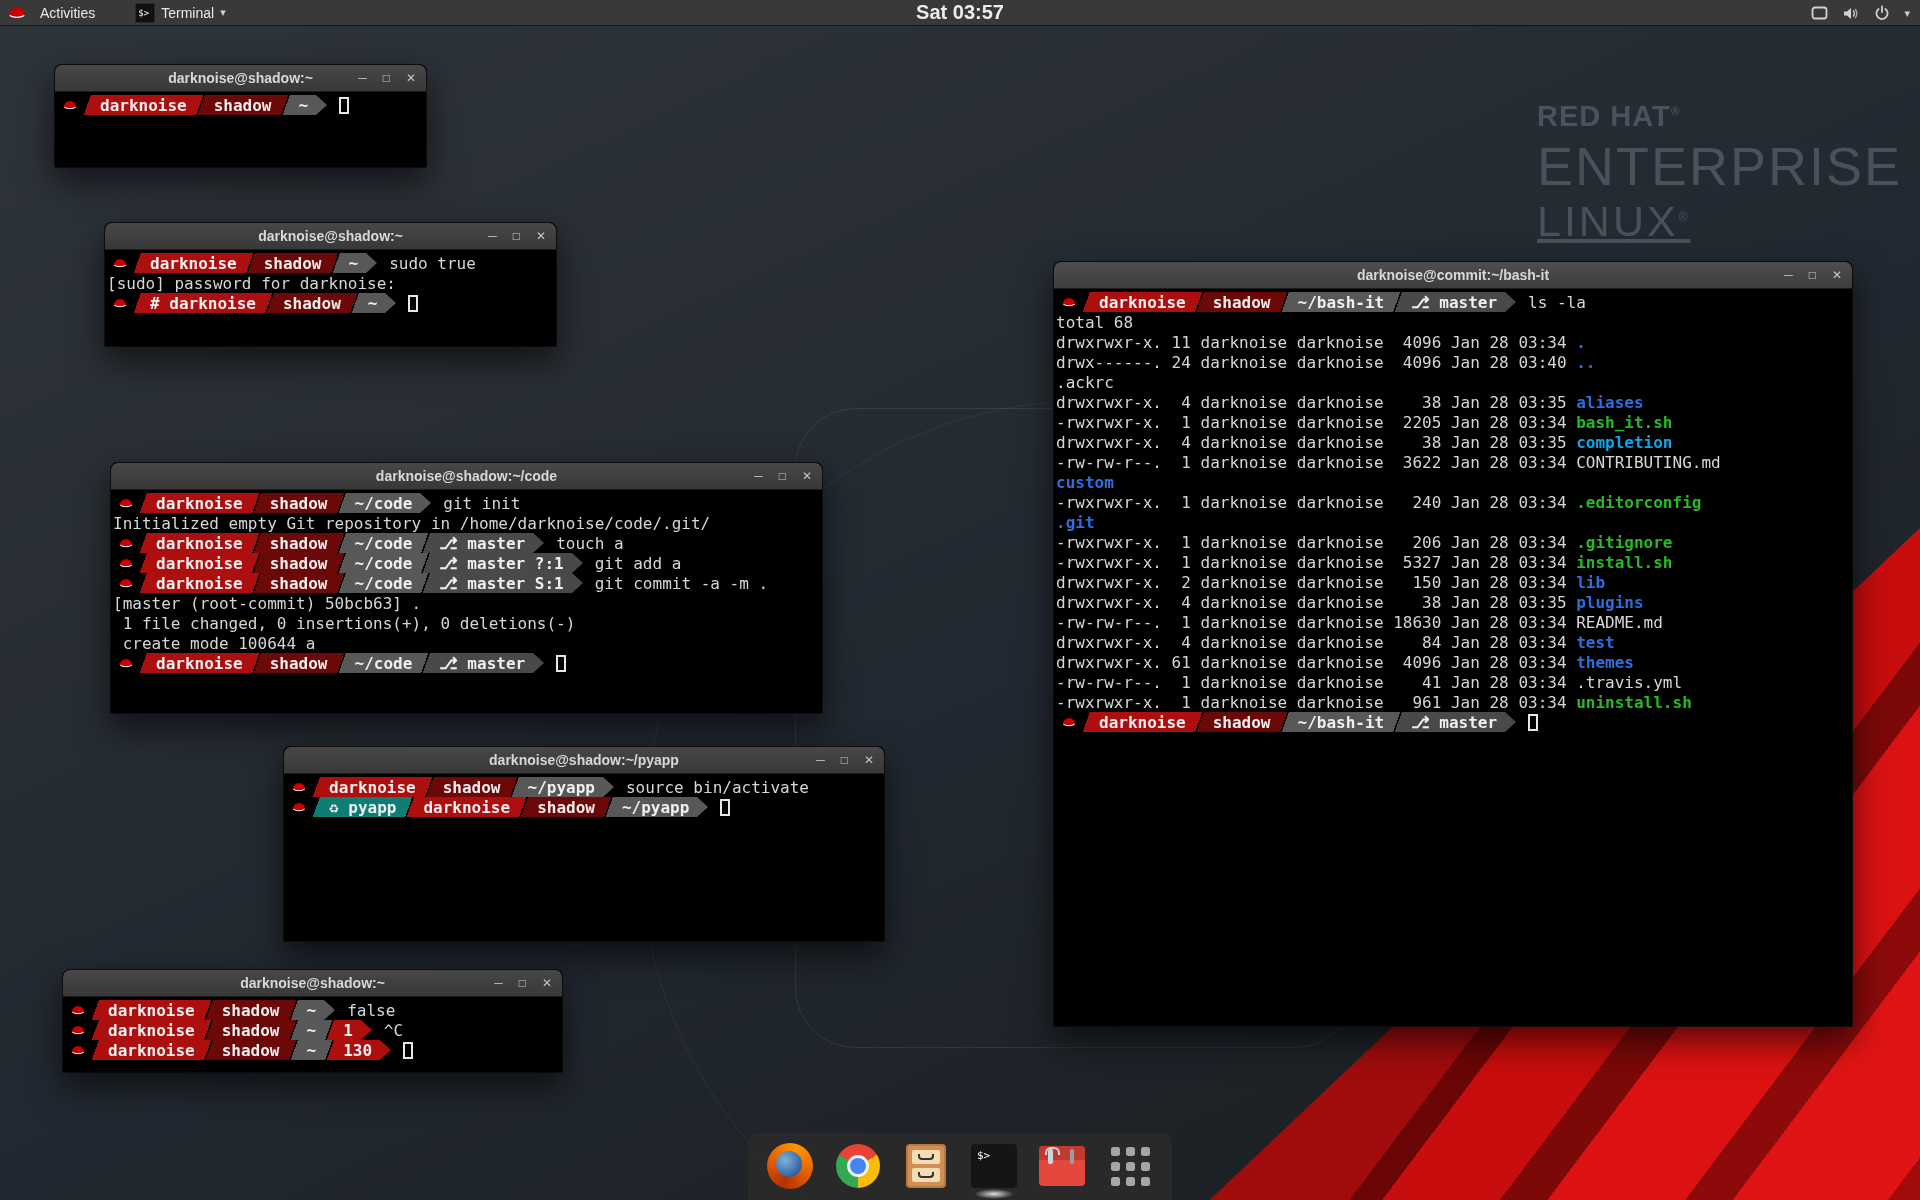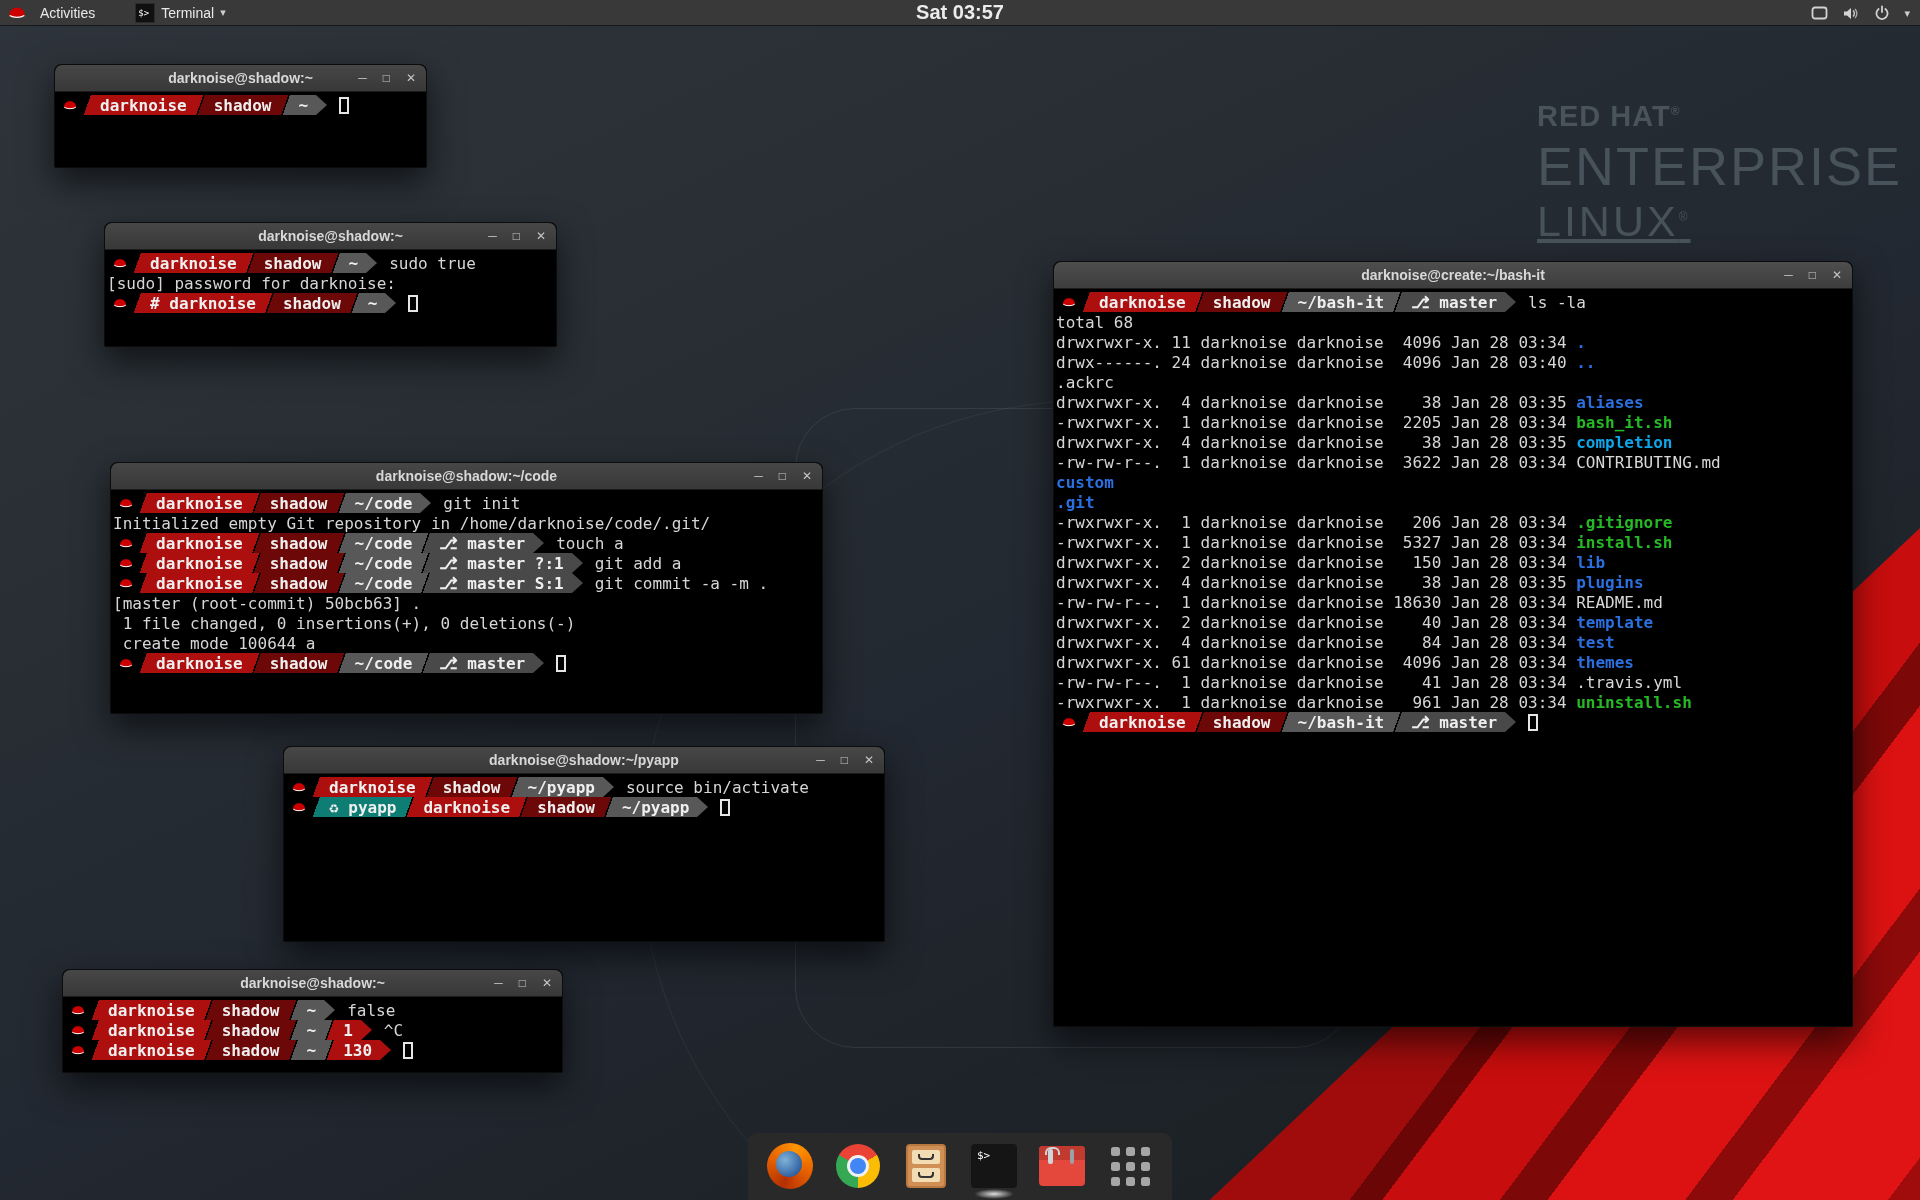--- a/index.html
+++ b/index.html
@@ -280,48 +280,48 @@
             </svg></span><span class="psep" style="background: linear-gradient(110deg, rgb(0, 0, 0) 46%, rgba(0, 0, 0, 0.45) 46%, rgba(0, 0, 0, 0.45) 54%, rgb(173, 15, 15) 54%);"></span><span class="seg" style="background: rgb(173, 15, 15);">darknoise</span><span class="psep" style="background: linear-gradient(110deg, rgb(173, 15, 15) 46%, rgba(0, 0, 0, 0.45) 46%, rgba(0, 0, 0, 0.45) 54%, rgb(109, 8, 8) 54%);"></span><span class="seg" style="background: rgb(109, 8, 8);">shadow</span><span class="psep" style="background: linear-gradient(110deg, rgb(109, 8, 8) 46%, rgba(0, 0, 0, 0.45) 46%, rgba(0, 0, 0, 0.45) 54%, rgb(88, 88, 88) 54%);"></span><span class="seg" style="background: rgb(88, 88, 88);">~</span><span class="psep" style="background: linear-gradient(110deg, rgb(88, 88, 88) 46%, rgba(0, 0, 0, 0.45) 46%, rgba(0, 0, 0, 0.45) 54%, rgb(173, 15, 15) 54%);"></span><span class="seg" style="background: rgb(173, 15, 15);">1</span><span class="parrow" style="border-left-color: rgb(173, 15, 15);"></span><span class="cmd">^C</span></div>
         <div class="tl"><span class="seg seg-ic" style="background: rgb(0, 0, 0);"><svg width="14" height="10" viewBox="0 0 13 9">
               <path d="M1 6.2 C1 2.8 3.4 1 6.5 1 C9.6 1 12 2.8 12 6.2 L12 6.9 C10 8.5 3 8.5 1 6.9 Z" fill="#cc0000"></path>
               <path d="M1.2 6.6 C4 8.4 9 8.4 11.8 6.6" stroke="#ffffff" stroke-width="0.9" fill="none"></path>
             </svg></span><span class="psep" style="background: linear-gradient(110deg, rgb(0, 0, 0) 46%, rgba(0, 0, 0, 0.45) 46%, rgba(0, 0, 0, 0.45) 54%, rgb(173, 15, 15) 54%);"></span><span class="seg" style="background: rgb(173, 15, 15);">darknoise</span><span class="psep" style="background: linear-gradient(110deg, rgb(173, 15, 15) 46%, rgba(0, 0, 0, 0.45) 46%, rgba(0, 0, 0, 0.45) 54%, rgb(109, 8, 8) 54%);"></span><span class="seg" style="background: rgb(109, 8, 8);">shadow</span><span class="psep" style="background: linear-gradient(110deg, rgb(109, 8, 8) 46%, rgba(0, 0, 0, 0.45) 46%, rgba(0, 0, 0, 0.45) 54%, rgb(88, 88, 88) 54%);"></span><span class="seg" style="background: rgb(88, 88, 88);">~</span><span class="psep" style="background: linear-gradient(110deg, rgb(88, 88, 88) 46%, rgba(0, 0, 0, 0.45) 46%, rgba(0, 0, 0, 0.45) 54%, rgb(173, 15, 15) 54%);"></span><span class="seg" style="background: rgb(173, 15, 15);">130</span><span class="parrow" style="border-left-color: rgb(173, 15, 15);"></span><span class="cursor"></span></div>
       </div>
   </div>
 
   <div class="term-window w6">
     <div class="titlebar">
-      <span class="title">darknoise@create:~/bash-it</span>
+      <span class="title">darknoise@commit:~/bash-it</span>
       <span class="winbtns">
         <span class="wb">─</span>
         <span class="wb">□</span>
         <span class="wb">✕</span>
       </span>
     </div>
     <div class="term-body">
         <div class="tl"><span class="seg seg-ic" style="background: rgb(0, 0, 0);"><svg width="14" height="10" viewBox="0 0 13 9">
               <path d="M1 6.2 C1 2.8 3.4 1 6.5 1 C9.6 1 12 2.8 12 6.2 L12 6.9 C10 8.5 3 8.5 1 6.9 Z" fill="#cc0000"></path>
               <path d="M1.2 6.6 C4 8.4 9 8.4 11.8 6.6" stroke="#ffffff" stroke-width="0.9" fill="none"></path>
             </svg></span><span class="psep" style="background: linear-gradient(110deg, rgb(0, 0, 0) 46%, rgba(0, 0, 0, 0.45) 46%, rgba(0, 0, 0, 0.45) 54%, rgb(173, 15, 15) 54%);"></span><span class="seg" style="background: rgb(173, 15, 15);">darknoise</span><span class="psep" style="background: linear-gradient(110deg, rgb(173, 15, 15) 46%, rgba(0, 0, 0, 0.45) 46%, rgba(0, 0, 0, 0.45) 54%, rgb(109, 8, 8) 54%);"></span><span class="seg" style="background: rgb(109, 8, 8);">shadow</span><span class="psep" style="background: linear-gradient(110deg, rgb(109, 8, 8) 46%, rgba(0, 0, 0, 0.45) 46%, rgba(0, 0, 0, 0.45) 54%, rgb(88, 88, 88) 54%);"></span><span class="seg" style="background: rgb(88, 88, 88);">~/bash-it</span><span class="psep" style="background: linear-gradient(110deg, rgb(88, 88, 88) 46%, rgba(0, 0, 0, 0.45) 46%, rgba(0, 0, 0, 0.45) 54%, rgb(73, 73, 73) 54%);"></span><span class="seg" style="background: rgb(73, 73, 73);">⎇ master</span><span class="parrow" style="border-left-color: rgb(73, 73, 73);"></span><span class="cmd">ls -la</span></div>
         <div class="tl"><span class="plain">total 68</span></div>
         <div class="tl"><span class="plain">drwxrwxr-x. 11 darknoise darknoise  4096 Jan 28 03:34 </span><span class="lsname" style="color: rgb(44, 111, 223); font-weight: 700;">.</span></div>
         <div class="tl"><span class="plain">drwx------. 24 darknoise darknoise  4096 Jan 28 03:40 </span><span class="lsname" style="color: rgb(44, 111, 223); font-weight: 700;">..</span></div>
         <div class="tl"><span class="lsname" style="color: rgb(216, 216, 216);">.ackrc</span></div>
         <div class="tl"><span class="plain">drwxrwxr-x.  4 darknoise darknoise    38 Jan 28 03:35 </span><span class="lsname" style="color: rgb(44, 111, 223); font-weight: 700;">aliases</span></div>
         <div class="tl"><span class="plain">-rwxrwxr-x.  1 darknoise darknoise  2205 Jan 28 03:34 </span><span class="lsname" style="color: rgb(37, 185, 37); font-weight: 700;">bash_it.sh</span></div>
         <div class="tl"><span class="plain">drwxrwxr-x.  4 darknoise darknoise    38 Jan 28 03:35 </span><span class="lsname" style="color: #0ea5e9; font-weight: 700;">completion</span></div>
         <div class="tl"><span class="plain">-rw-rw-r--.  1 darknoise darknoise  3622 Jan 28 03:34 </span><span class="lsname" style="color: rgb(216, 216, 216);">CONTRIBUTING.md</span></div>
         <div class="tl"><span class="lsname" style="color: rgb(44, 111, 223); font-weight: 700;">custom</span></div>
+        <div class="tl"><span class="plain">-rwxrwxr-x.  1 darknoise darknoise   240 Jan 28 03:34 </span><span class="lsname" style="color: rgb(37, 185, 37); font-weight: 700;">.editorconfig</span></div>
         <div class="tl"><span class="lsname" style="color: rgb(44, 111, 223); font-weight: 700;">.git</span></div>
         <div class="tl"><span class="plain">-rwxrwxr-x.  1 darknoise darknoise   206 Jan 28 03:34 </span><span class="lsname" style="color: rgb(37, 185, 37); font-weight: 700;">.gitignore</span></div>
         <div class="tl"><span class="plain">-rwxrwxr-x.  1 darknoise darknoise  5327 Jan 28 03:34 </span><span class="lsname" style="color: rgb(37, 185, 37); font-weight: 700;">install.sh</span></div>
         <div class="tl"><span class="plain">drwxrwxr-x.  2 darknoise darknoise   150 Jan 28 03:34 </span><span class="lsname" style="color: rgb(44, 111, 223); font-weight: 700;">lib</span></div>
         <div class="tl"><span class="plain">drwxrwxr-x.  4 darknoise darknoise    38 Jan 28 03:35 </span><span class="lsname" style="color: rgb(44, 111, 223); font-weight: 700;">plugins</span></div>
         <div class="tl"><span class="plain">-rw-rw-r--.  1 darknoise darknoise 18630 Jan 28 03:34 </span><span class="lsname" style="color: rgb(216, 216, 216);">README.md</span></div>
-        <div class="tl"><span class="plain">drwxrwxr-x.  2 darknoise darknoise    40 Jan 28 03:34 </span><span class="lsname" style="color: rgb(44, 111, 223); font-weight: 700;">template</span></div>
         <div class="tl"><span class="plain">drwxrwxr-x.  4 darknoise darknoise    84 Jan 28 03:34 </span><span class="lsname" style="color: rgb(44, 111, 223); font-weight: 700;">test</span></div>
         <div class="tl"><span class="plain">drwxrwxr-x. 61 darknoise darknoise  4096 Jan 28 03:34 </span><span class="lsname" style="color: rgb(44, 111, 223); font-weight: 700;">themes</span></div>
         <div class="tl"><span class="plain">-rw-rw-r--.  1 darknoise darknoise    41 Jan 28 03:34 </span><span class="lsname" style="color: rgb(216, 216, 216);">.travis.yml</span></div>
         <div class="tl"><span class="plain">-rwxrwxr-x.  1 darknoise darknoise   961 Jan 28 03:34 </span><span class="lsname" style="color: rgb(37, 185, 37); font-weight: 700;">uninstall.sh</span></div>
         <div class="tl"><span class="seg seg-ic" style="background: rgb(0, 0, 0);"><svg width="14" height="10" viewBox="0 0 13 9">
               <path d="M1 6.2 C1 2.8 3.4 1 6.5 1 C9.6 1 12 2.8 12 6.2 L12 6.9 C10 8.5 3 8.5 1 6.9 Z" fill="#cc0000"></path>
               <path d="M1.2 6.6 C4 8.4 9 8.4 11.8 6.6" stroke="#ffffff" stroke-width="0.9" fill="none"></path>
             </svg></span><span class="psep" style="background: linear-gradient(110deg, rgb(0, 0, 0) 46%, rgba(0, 0, 0, 0.45) 46%, rgba(0, 0, 0, 0.45) 54%, rgb(173, 15, 15) 54%);"></span><span class="seg" style="background: rgb(173, 15, 15);">darknoise</span><span class="psep" style="background: linear-gradient(110deg, rgb(173, 15, 15) 46%, rgba(0, 0, 0, 0.45) 46%, rgba(0, 0, 0, 0.45) 54%, rgb(109, 8, 8) 54%);"></span><span class="seg" style="background: rgb(109, 8, 8);">shadow</span><span class="psep" style="background: linear-gradient(110deg, rgb(109, 8, 8) 46%, rgba(0, 0, 0, 0.45) 46%, rgba(0, 0, 0, 0.45) 54%, rgb(88, 88, 88) 54%);"></span><span class="seg" style="background: rgb(88, 88, 88);">~/bash-it</span><span class="psep" style="background: linear-gradient(110deg, rgb(88, 88, 88) 46%, rgba(0, 0, 0, 0.45) 46%, rgba(0, 0, 0, 0.45) 54%, rgb(73, 73, 73) 54%);"></span><span class="seg" style="background: rgb(73, 73, 73);">⎇ master</span><span class="parrow" style="border-left-color: rgb(73, 73, 73);"></span><span class="cursor"></span></div>
       </div>
   </div>

